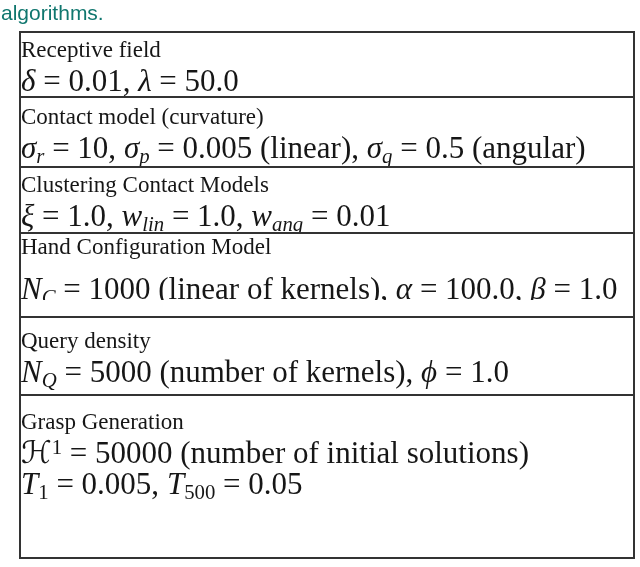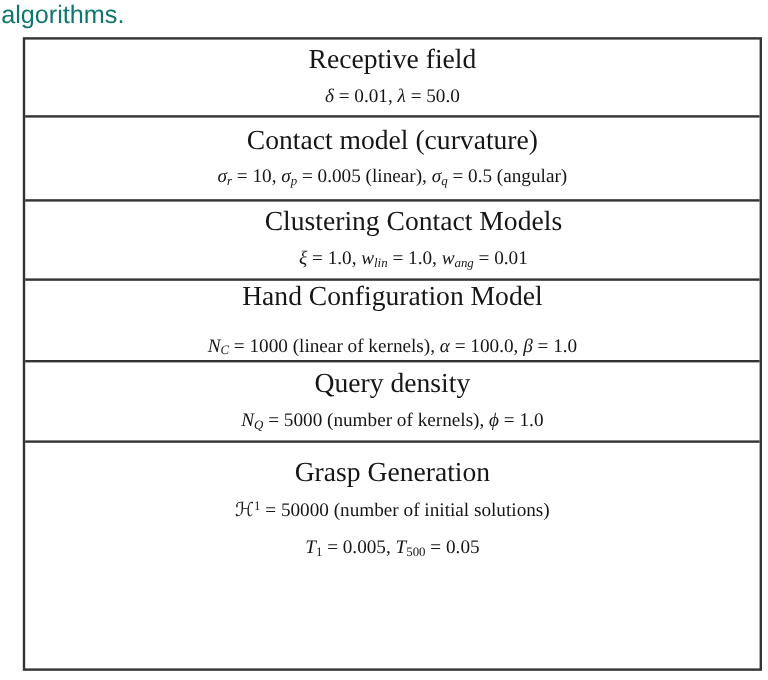--- a/index.html
+++ b/index.html
@@ -18,30 +18,30 @@
     position:absolute;left:19px;top:31px;width:616px;height:528px;
     box-sizing:border-box;
     border:2px solid var(--border-c,#333);
     display:flex;flex-direction:column;
     background:#ffffff;
   }
   .prow{
     box-sizing:border-box;
     border-top:2px solid var(--border-c,#333);
     display:flex;flex-direction:column;
-    justify-content:center;align-items:center;
+    justify-content:center;align-items:flex-start;
     text-align:center;
     overflow:hidden;
   }
   .prow:first-child{border-top:none;}
   .rtitle{
     font-size:23px;line-height:31px;white-space:nowrap;
   }
   .rline{
-    font-size:16px;line-height:31px;white-space:nowrap;
+    font-size:31px;line-height:31px;white-space:nowrap;
   }
   .rm{font-style:normal;}
   .it{font-style:italic;}
   .cal{
     font-style:italic;
     font-family:"DejaVu Serif","DejaVu Sans",serif;
   }
   sub{font-size:67%;line-height:0;vertical-align:-0.22em;}
   sup{font-size:67%;line-height:0;vertical-align:0.45em;}
   sub.it{font-style:italic;}
@@ -53,29 +53,29 @@
 
 <div class="ptable">
     <div class="prow" style="height: 63px;">
       <div class="rtitle">Receptive field</div>
       <div class="rline"><span class="it">δ</span><span class="rm"> = 0.01, </span><span class="it">λ</span><span class="rm"> = 50.0</span></div>
     </div>
     <div class="prow" style="height: 70px;">
       <div class="rtitle">Contact model (curvature)</div>
       <div class="rline"><span class="it">σ</span><sub class="it">r</sub><span class="rm"> = 10, </span><span class="it">σ</span><sub class="it">p</sub><span class="rm"> = 0.005 (linear), </span><span class="it">σ</span><sub class="it">q</sub><span class="rm"> = 0.5 (angular)</span></div>
     </div>
-    <div class="prow" style="height: 66px; padding-left: 35px;">
+    <div class="prow" style="height: 66px;">
       <div class="rtitle">Clustering Contact Models</div>
       <div class="rline"><span class="it">ξ</span><span class="rm"> = 1.0, </span><span class="it">w</span><sub class="it">lin</sub><span class="rm"> = 1.0, </span><span class="it">w</span><sub class="it">ang</sub><span class="rm"> = 0.01</span></div>
     </div>
     <div class="prow" style="height: 68px; gap: 11px;">
       <div class="rtitle">Hand Configuration Model</div>
       <div class="rline"><span class="it">N</span><sub class="it">C</sub><span class="rm"> = 1000 (linear of kernels), </span><span class="it">α</span><span class="rm"> = 100.0, </span><span class="it">β</span><span class="rm"> = 1.0</span></div>
     </div>
-    <div class="prow" style="height: 67px;">
+    <div class="prow" style="height: 78px; margin-top: 16px;">
       <div class="rtitle">Query density</div>
       <div class="rline"><span class="it">N</span><sub class="it">Q</sub><span class="rm"> = 5000 (number of kernels), </span><span class="it">ϕ</span><span class="rm"> = 1.0</span></div>
     </div>
     <div class="prow" style="height: 114px;">
       <div class="rtitle">Grasp Generation</div>
       <div class="rline"><span class="cal">ℋ</span><sup>1</sup><span class="rm"> = 50000 (number of initial solutions)</span></div>
       <div class="rline"><span class="it">T</span><sub>1</sub><span class="rm"> = 0.005, </span><span class="it">T</span><sub>500</sub><span class="rm"> = 0.05</span></div>
     </div>
   </div>
 

